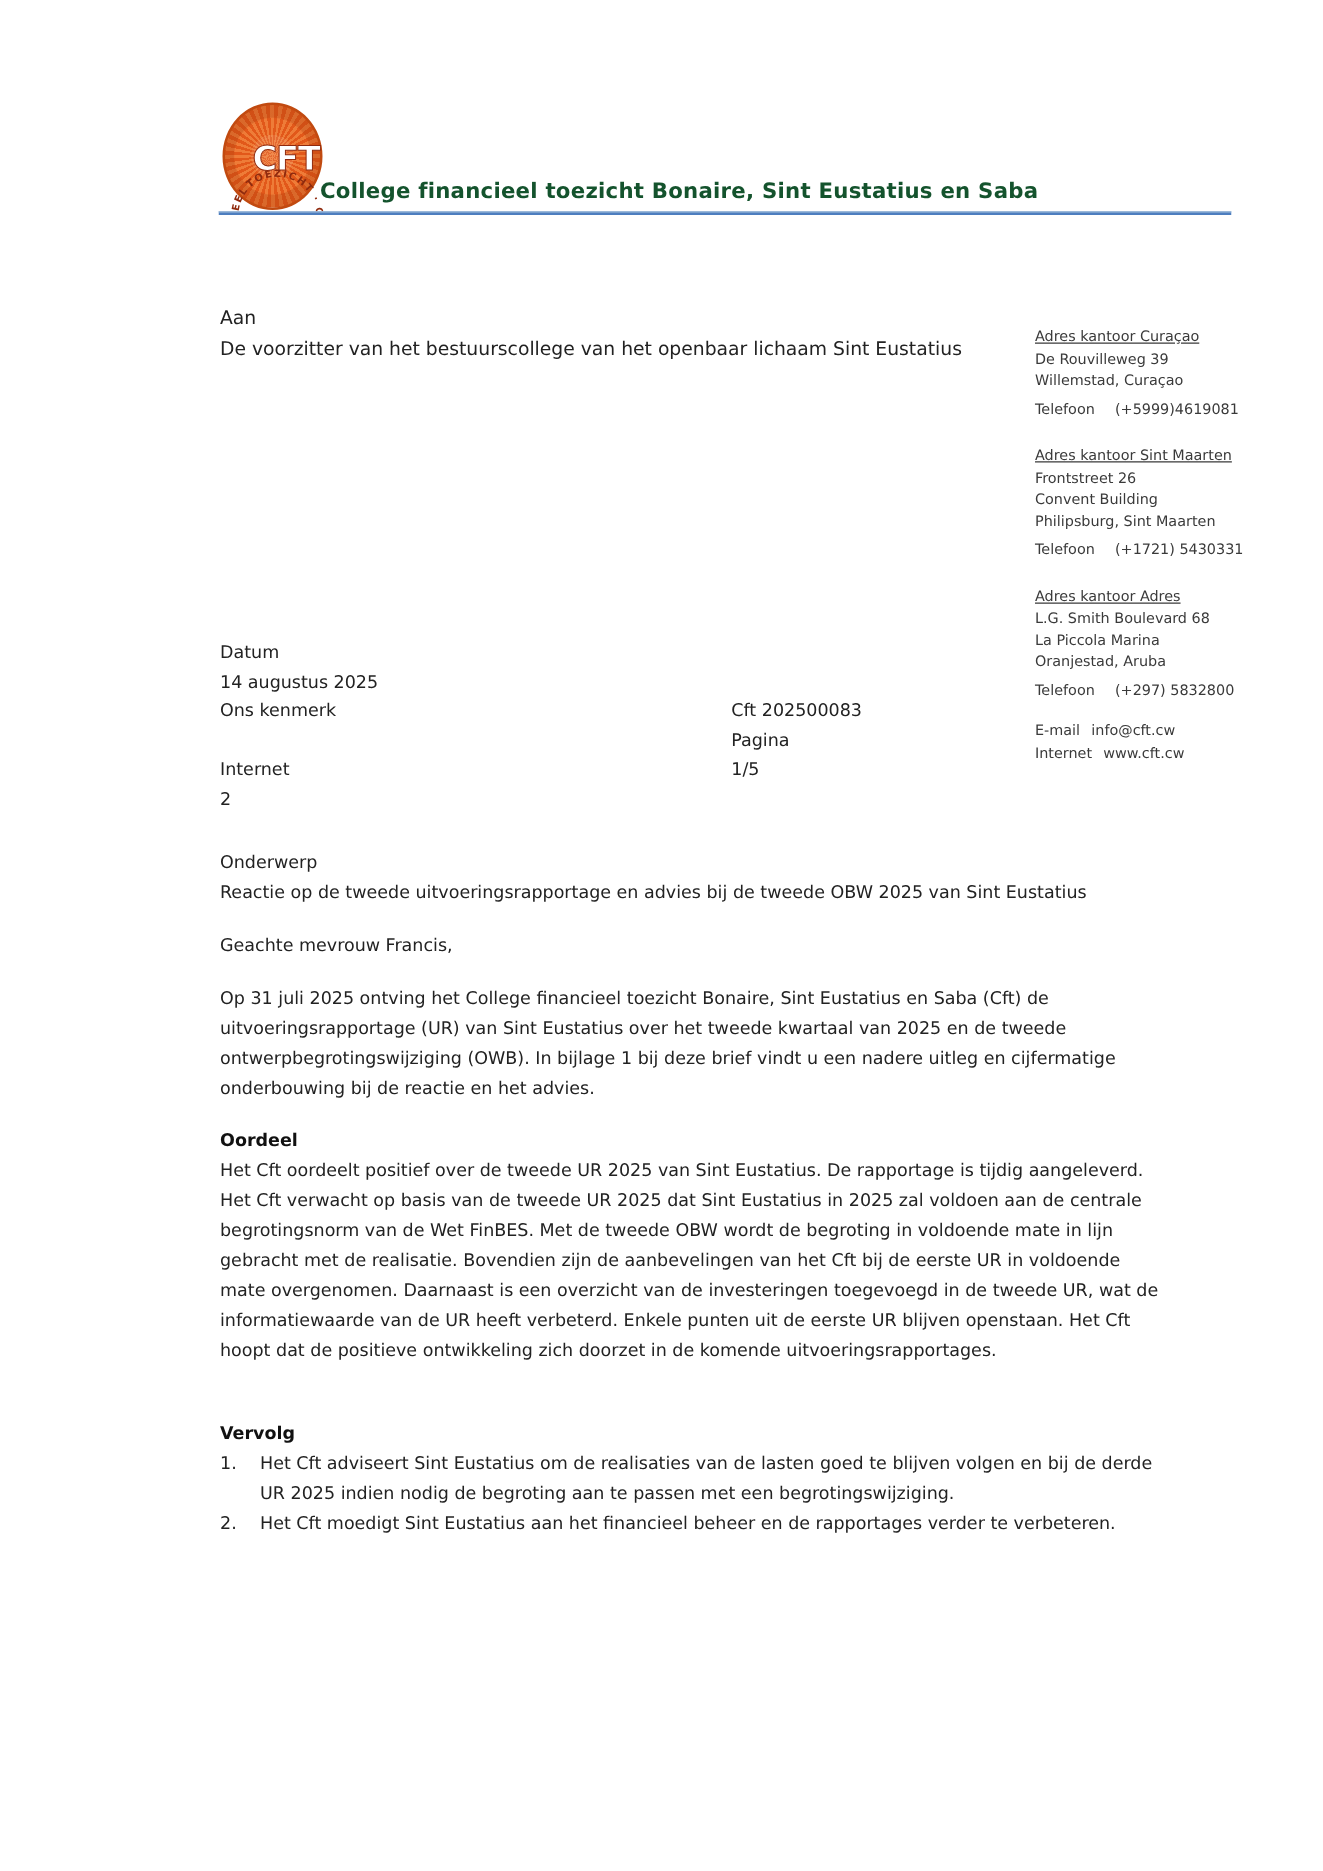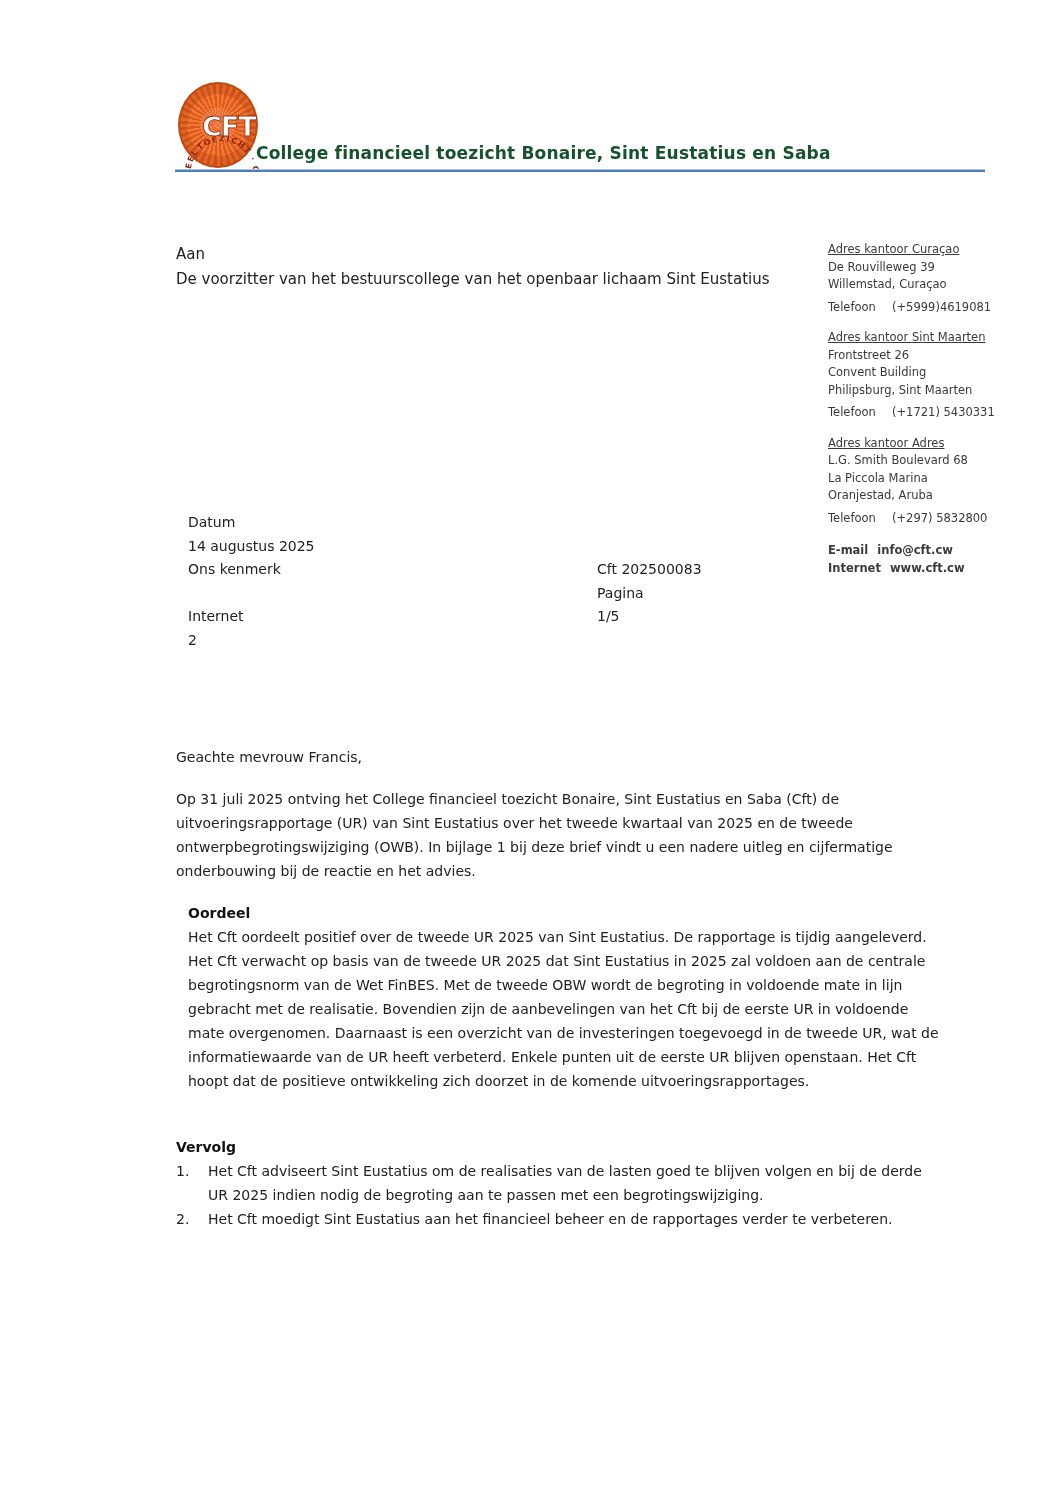--- a/index.html
+++ b/index.html
@@ -63,43 +63,43 @@
     position: absolute; left: 176px; top: 242px;
     width: 742px; font-size: 15px; line-height: 25px;
   }
 
   
   .sidebar {
     position: absolute; left: 828px; top: 241px;
     width: 168px;
     font-size: 11.5px; line-height: 17.5px; color: #3a3a3a;
   }
-  .office { margin-bottom: 13px; }
+  .office { margin-bottom: 13px; margin-top: 20px; }
   .office-title { text-decoration: underline; }
   .contact-row { display: flex; margin-top: 5px; }
   .contact-row .label { width: 64px; flex: 0 0 auto; }
-  .email-block { margin-top: 15px; font-weight: bold; }
+  .email-block { margin-top: 15px; }
   .email-row { display: flex; }
   .email-row .label { margin-right: 9px; }
 
   
   .meta {
     position: absolute; left: 176px; top: 511px;
     width: 742px;
     display: grid;
     grid-template-columns: 409px 1fr;
     font-size: 14px; line-height: 23.5px;
   }
-  .meta div { min-height: 23.5px; margin-left: 12px; }
+  .meta div { min-height: 23.5px; }
 
   
   .subject  { position: absolute; left: 176px; top: 678px; width: 820px; }
   .salutation { position: absolute; left: 176px; top: 745px; width: 742px; }
   .intro    { position: absolute; left: 176px; top: 787px; width: 748px; }
-  .section-oordeel { position: absolute; left: 188px; top: 901px; width: 758px; }
+  .section-oordeel { position: absolute; left: 176px; top: 901px; width: 758px; }
   .section-vervolg { position: absolute; left: 176px; top: 1135px; width: 752px; }
   .section-heading { font-weight: bold; color: #111111; }
 
   ol.advice-list { list-style: none; counter-reset: adv; }
   ol.advice-list li {
     position: relative;
     padding-left: 32px;
     counter-increment: adv;
   }
   ol.advice-list li::before {
@@ -186,20 +186,24 @@
     <div></div>
     <div>Ons kenmerk</div>
     <div>Cft 202500083</div>
     <div></div>
     <div>Pagina</div>
     <div>Internet</div>
     <div>1/5</div>
     <div>2</div>
   </div>
 
+  <div class="subject body-text">
+    <div>Onderwerp</div>
+    <div>Reactie op de tweede uitvoeringsrapportage en advies bij de tweede OBW 2025 van Sint Eustatius</div>
+  </div>
 
   <div class="salutation body-text">Geachte mevrouw Francis,</div>
 
   <div class="intro body-text">Op 31 juli 2025 ontving het College financieel toezicht Bonaire, Sint Eustatius en Saba (Cft) de uitvoeringsrapportage (UR) van Sint Eustatius over het tweede kwartaal van 2025 en de tweede ontwerpbegrotingswijziging (OWB). In bijlage 1 bij deze brief vindt u een nadere uitleg en cijfermatige onderbouwing bij de reactie en het advies.</div>
 
   <div class="section-oordeel body-text">
     <div class="section-heading">Oordeel</div>
     <div>Het Cft oordeelt positief over de tweede UR 2025 van Sint Eustatius. De rapportage is tijdig aangeleverd. Het Cft verwacht op basis van de tweede UR 2025 dat Sint Eustatius in 2025 zal voldoen aan de centrale begrotingsnorm van de Wet FinBES. Met de tweede OBW wordt de begroting in voldoende mate in lijn gebracht met de realisatie. Bovendien zijn de aanbevelingen van het Cft bij de eerste UR in voldoende mate overgenomen. Daarnaast is een overzicht van de investeringen toegevoegd in de tweede UR, wat de informatiewaarde van de UR heeft verbeterd. Enkele punten uit de eerste UR blijven openstaan. Het Cft hoopt dat de positieve ontwikkeling zich doorzet in de komende uitvoeringsrapportages.</div>
   </div>
 

